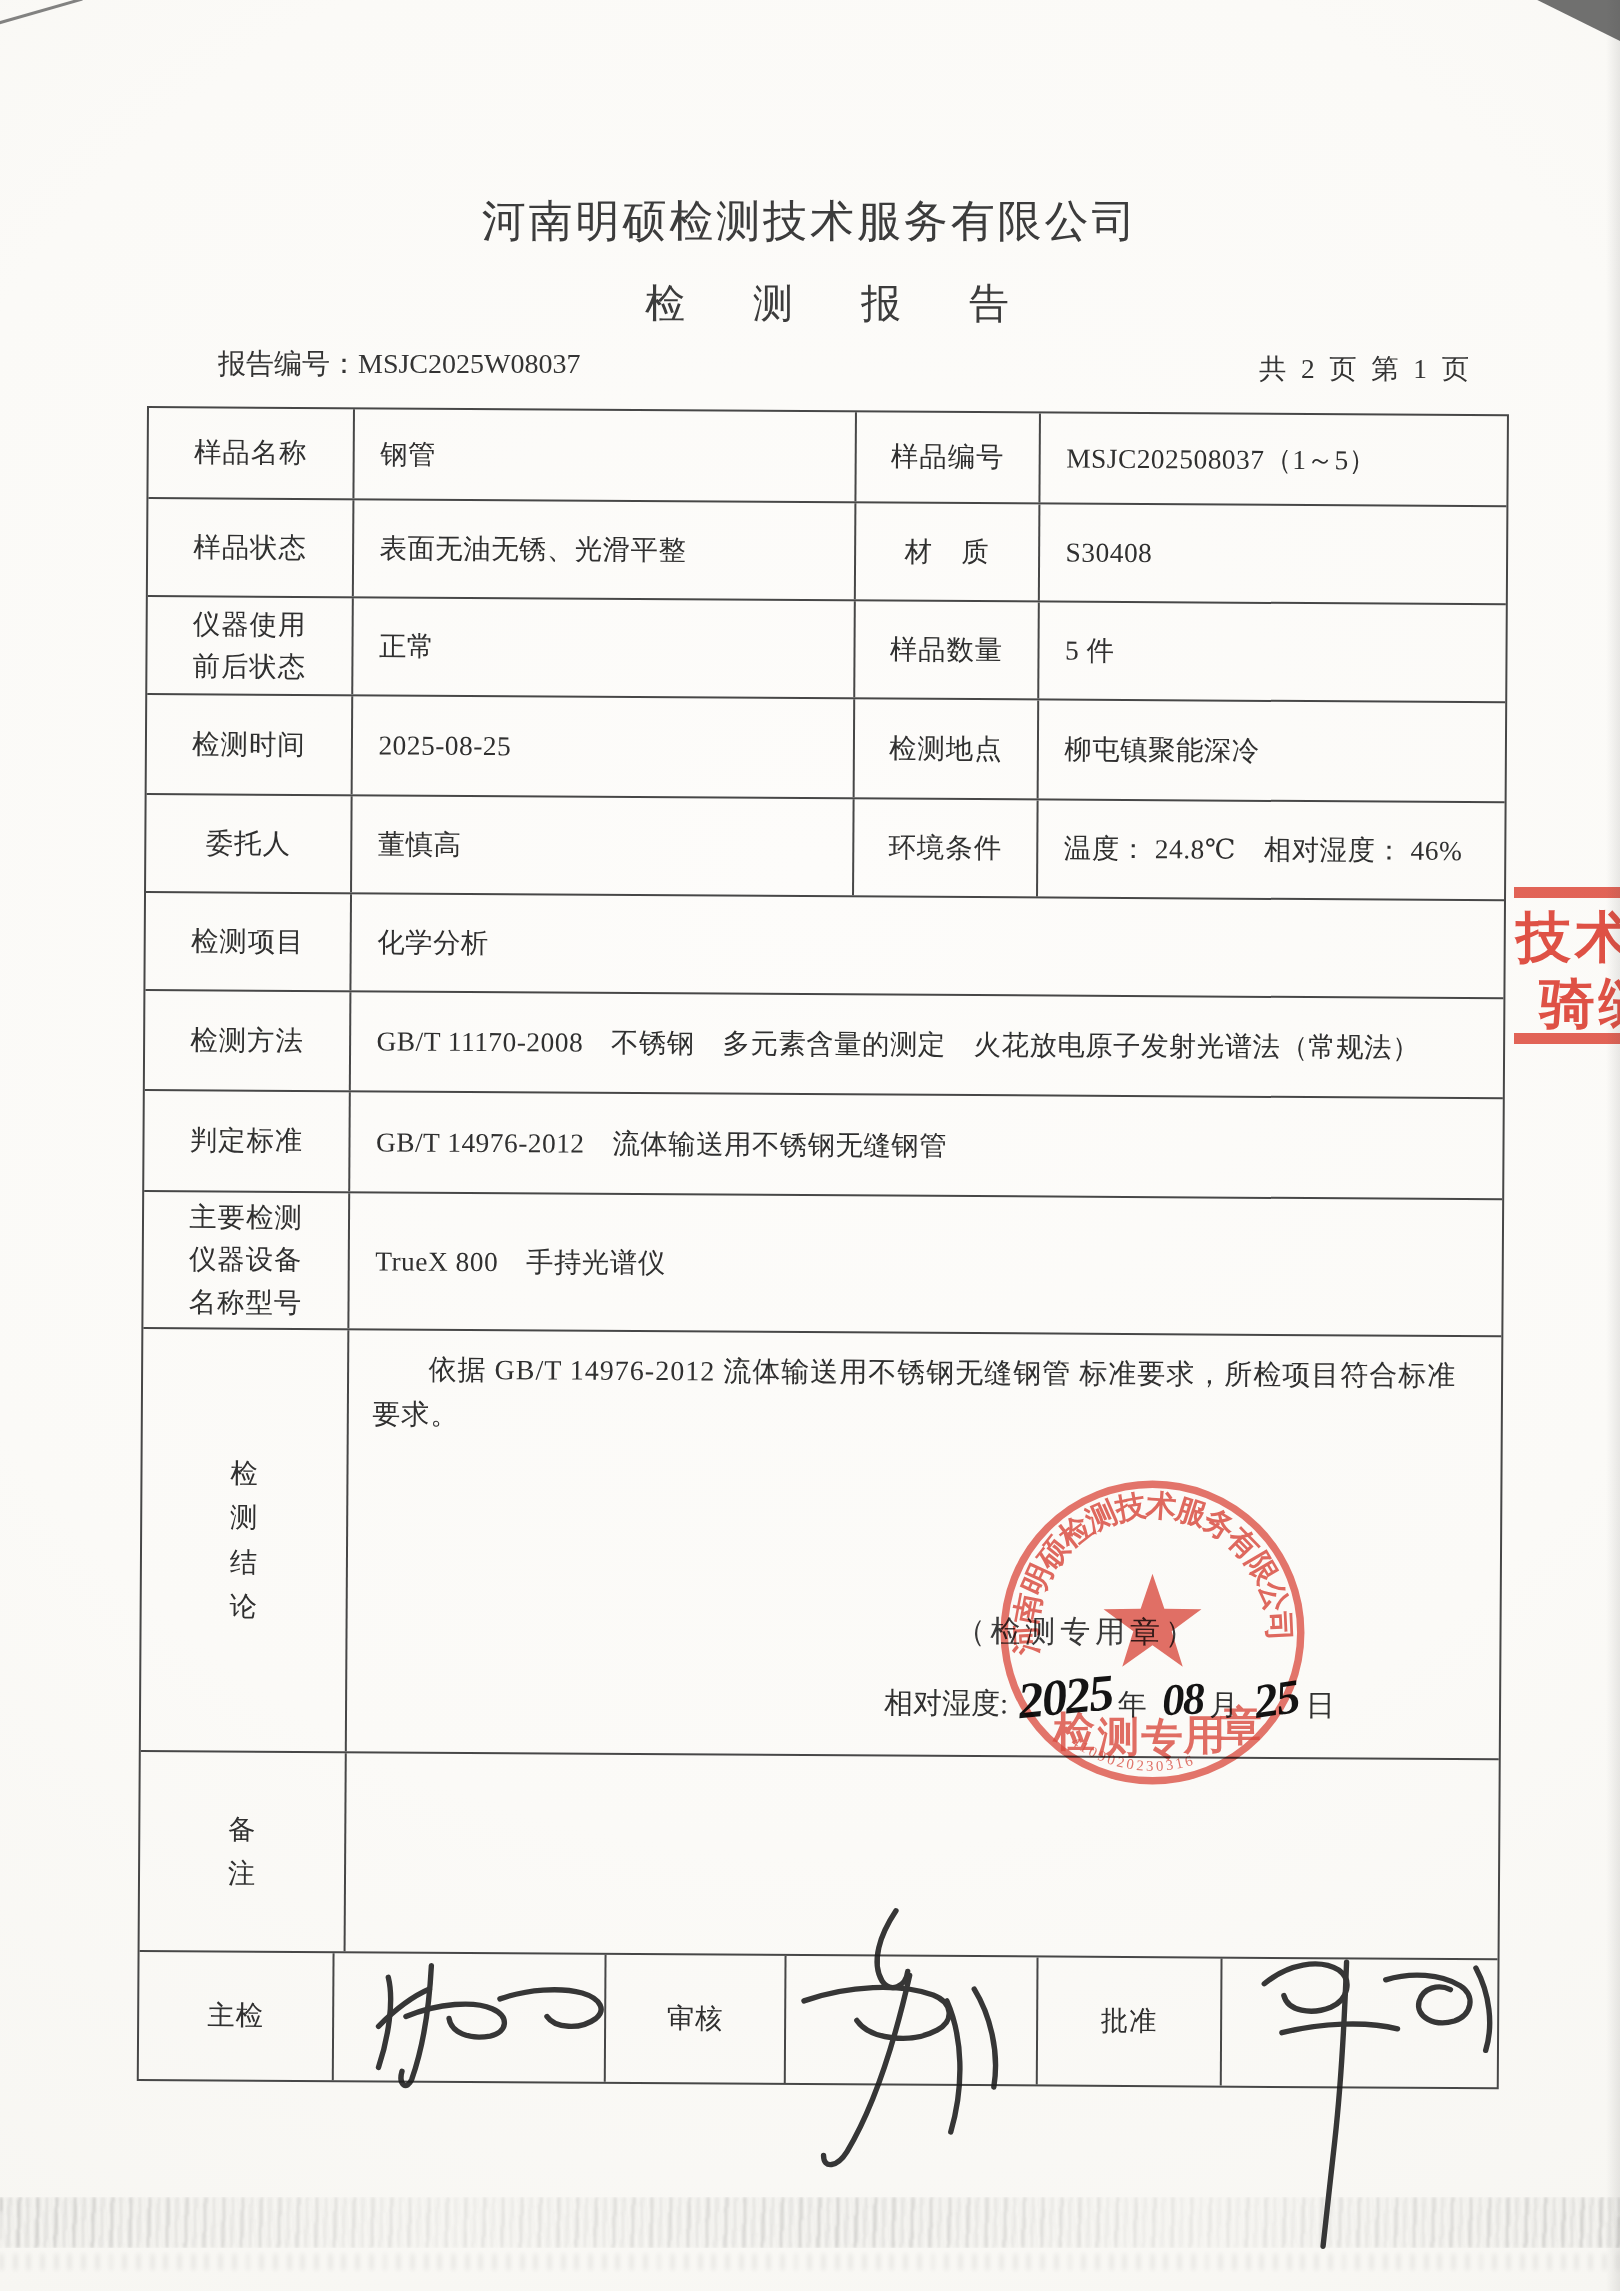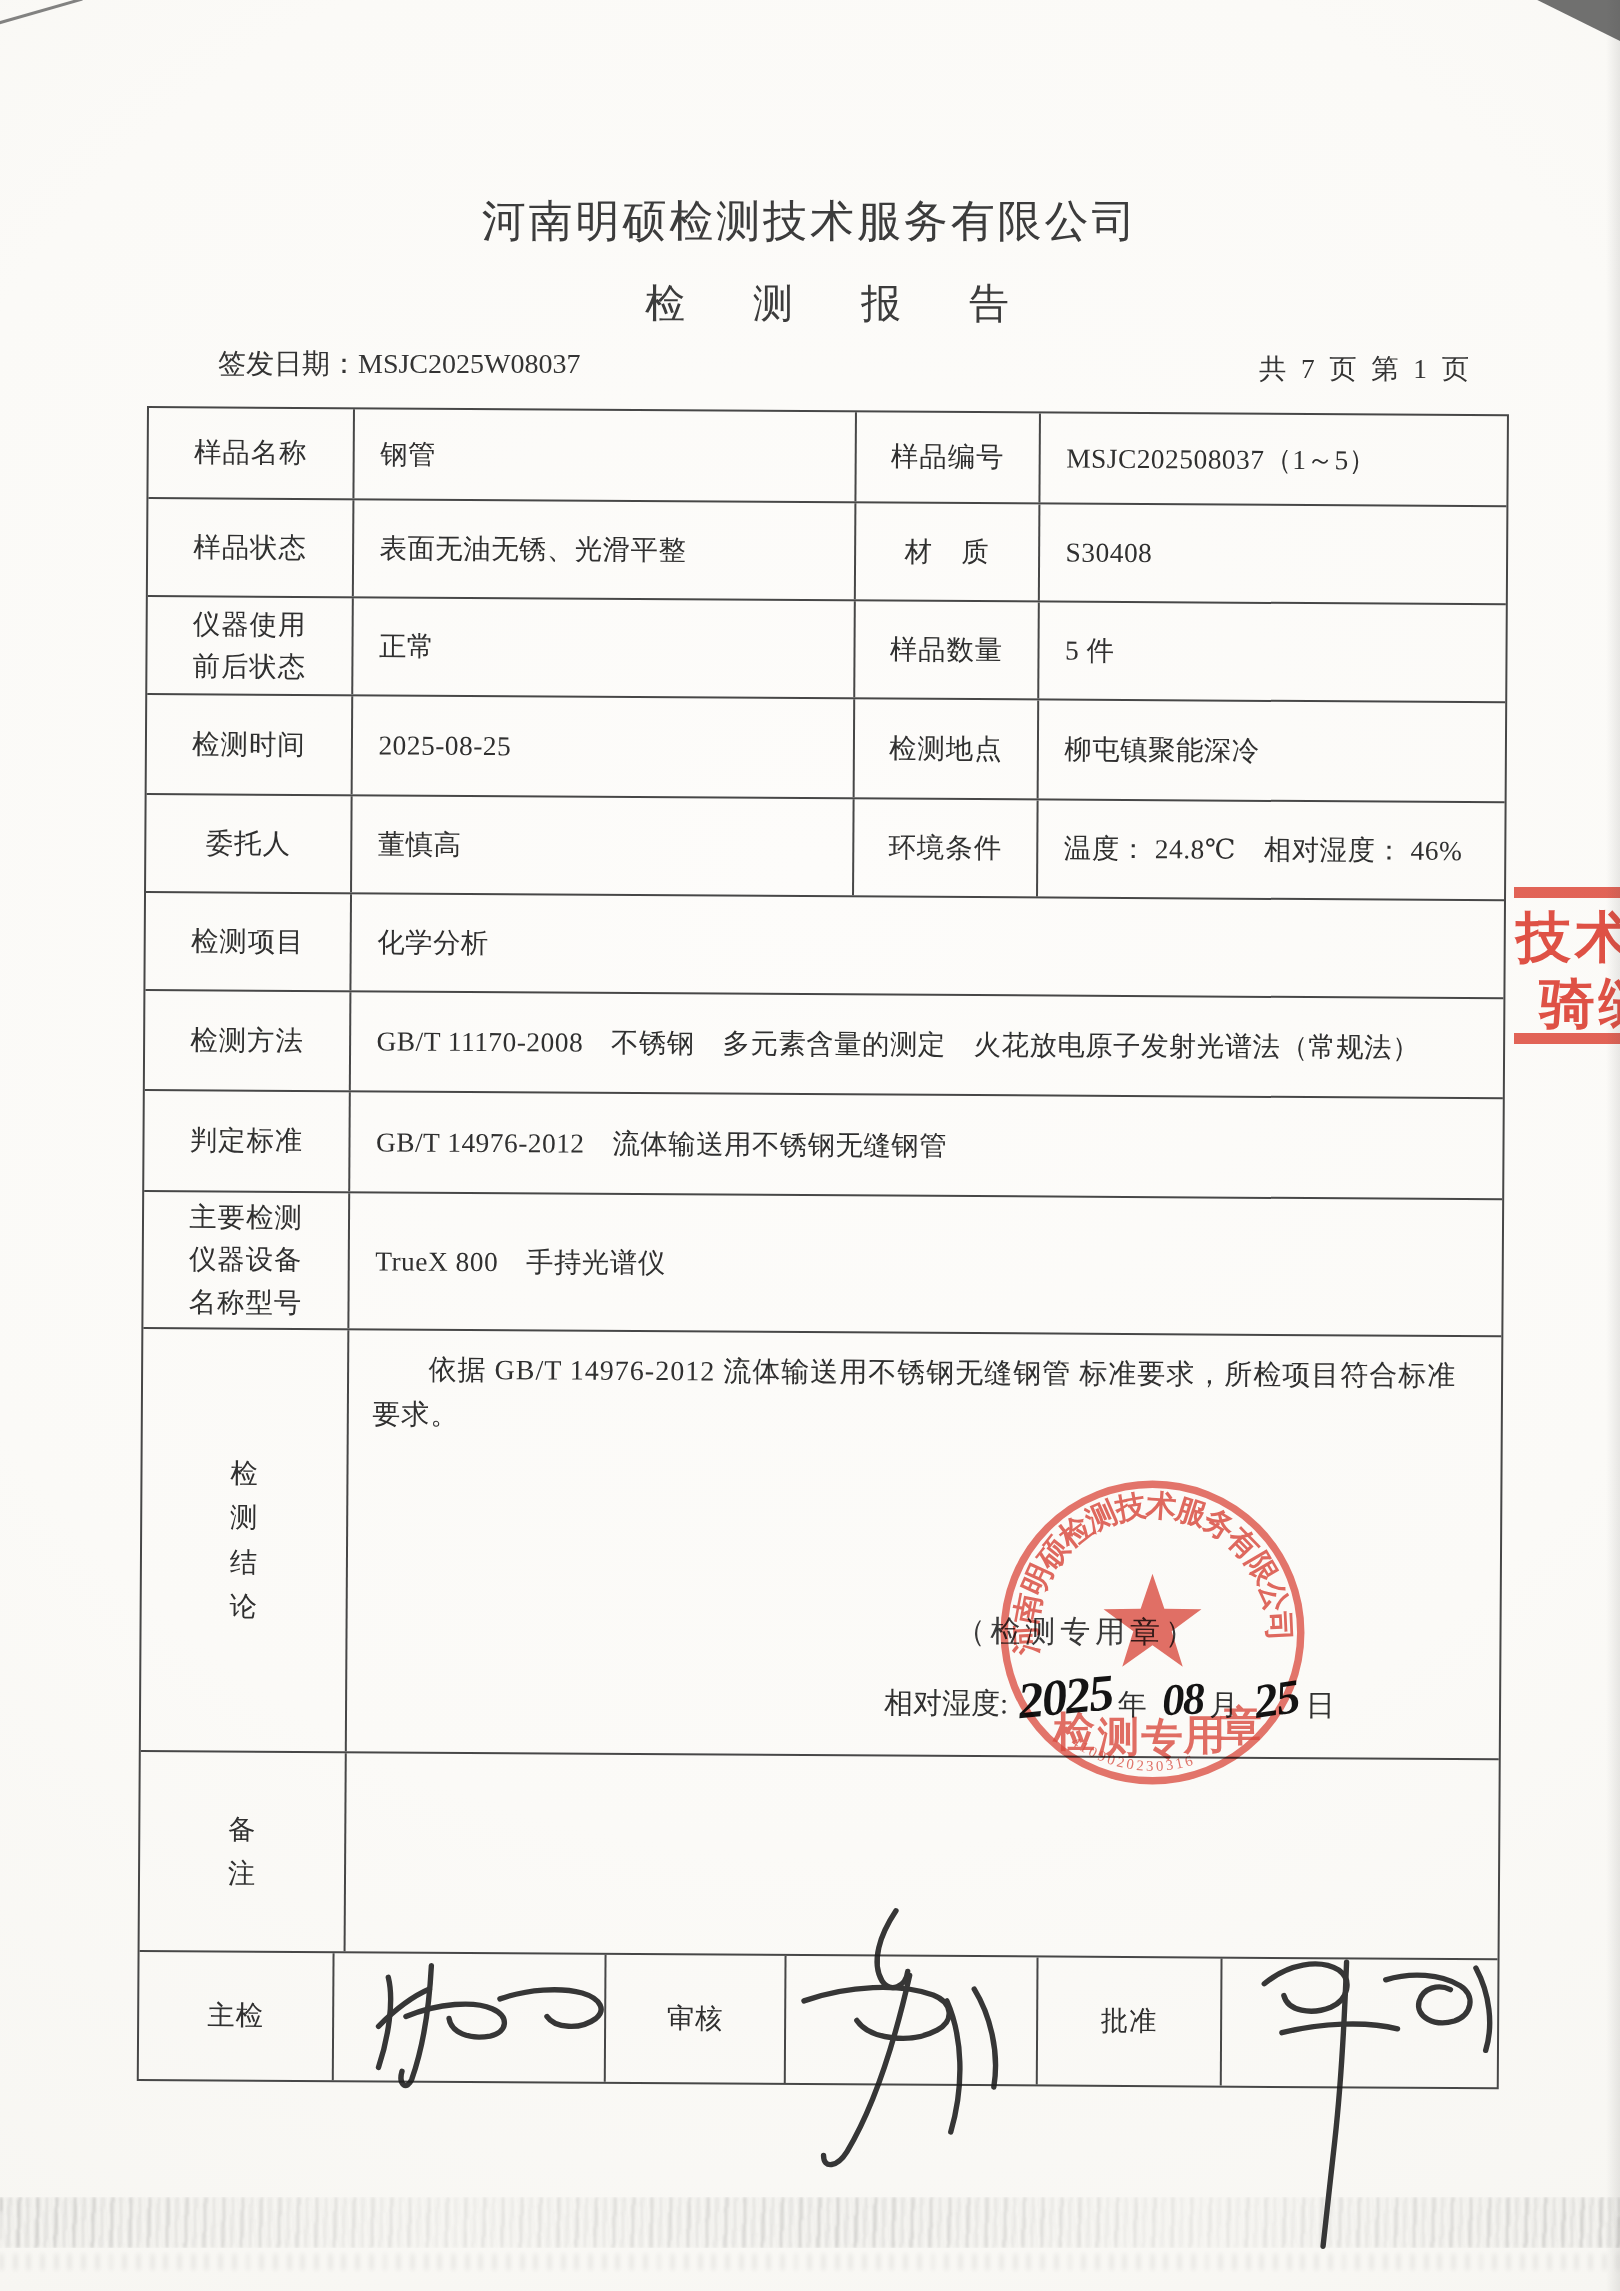--- a/index.html
+++ b/index.html
@@ -69,23 +69,23 @@
     background:repeating-linear-gradient(90deg, rgba(60,60,60,.5) 0 2.9px, transparent 2.9px 13.7px);}
 </style>
 </head>
 <body>
 
 <div class="company-title">河南明硕检测技术服务有限公司</div>
 <div class="report-title">
   <span>检 测 报 告</span>
 </div>
 <div class="report-no">
-  <span>签发日期：</span><span>MSJC2025W08037</span>
-</div>
-<div class="pagination">共 7 页  第 1 页</div>
+  <span>报告编号：</span><span>MSJC2025W08037</span>
+</div>
+<div class="pagination">共 2 页  第 1 页</div>
 
 <div class="tbl">
 
   <div class="r" style="height:91px">
     <div class="c lab w-lab1">样品名称</div>
     <div class="c val w-val1">钢管</div>
     <div class="c lab w-lab2">样品编号</div>
     <div class="c val w-val2">MSJC202508037（1～5）</div>
   </div>
 

